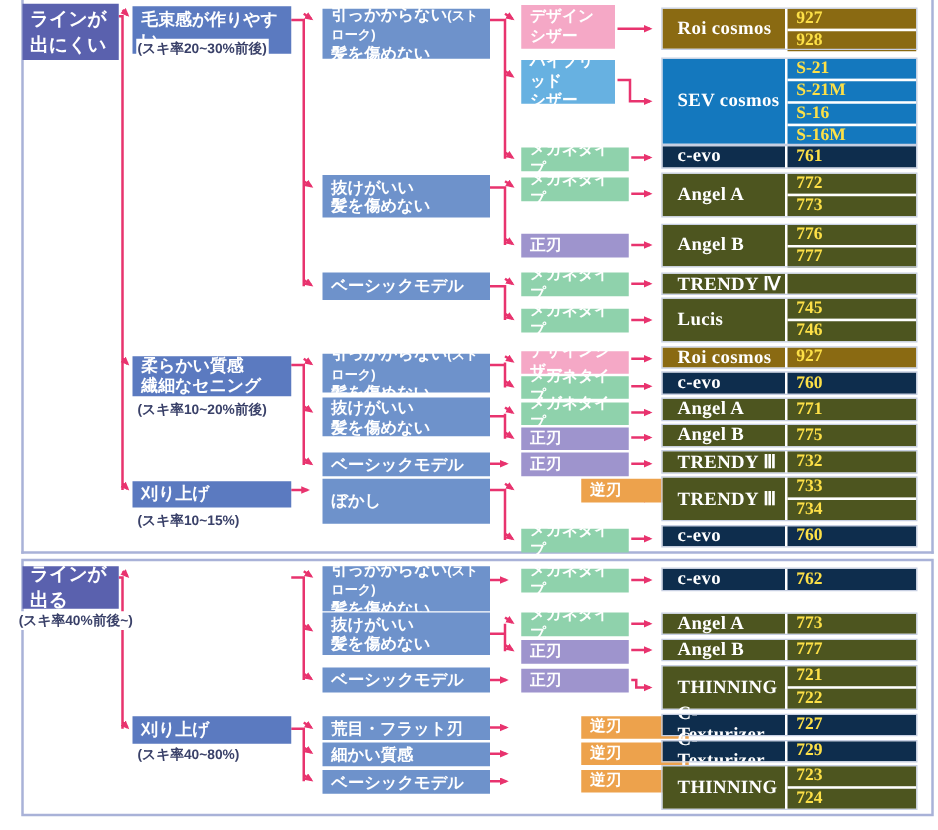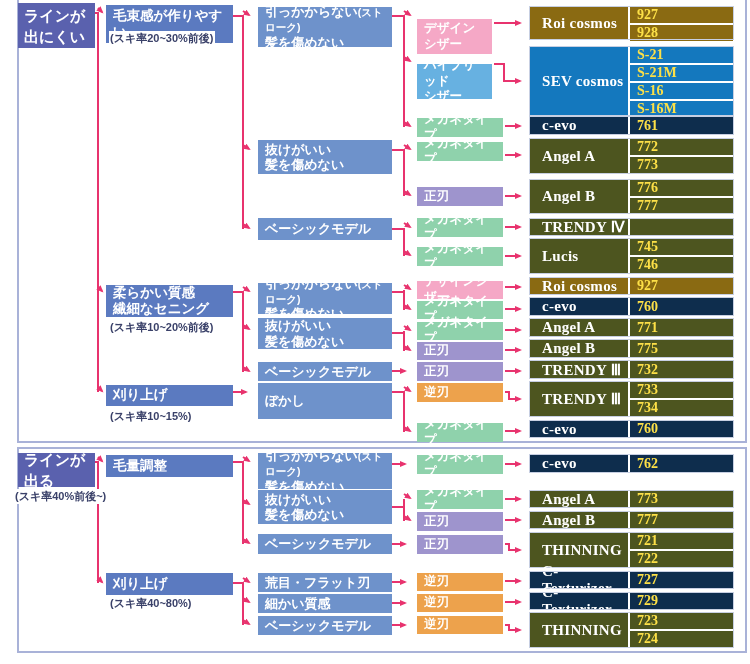--- a/index.html
+++ b/index.html
@@ -14,24 +14,24 @@
   .ln{stroke:var(--accent);stroke-width:2;fill:none;}
   .ah{fill:var(--accent);}
   .box{position:absolute;box-sizing:border-box;z-index:3;color:#fff;font-weight:bold;
        display:flex;flex-direction:column;justify-content:center;white-space:pre-line;}
   .root{left:18px;width:77px;background:var(--root-bg);font-size:15px;line-height:1.4;padding:2px 6px;}
   .l2{left:106px;width:127px;background:var(--l2-bg);font-size:13.5px;line-height:1.2;padding:1px 7px;}
   .l3{left:258px;width:134px;background:var(--l3-bg);font-size:13px;line-height:1.18;padding:1px 7px;}
   .l3 .sm{font-size:10.5px;}
   .l4{left:417px;width:86px;font-size:12.5px;line-height:1.25;padding:1px 7px;}
   .bg-pink{background:var(--pink);}
-  .bg-lightblue{background:var(--lightblue);margin-top:16px;}
+  .bg-lightblue{background:var(--lightblue);}
   .bg-green{background:var(--green);}
   .bg-purple{background:var(--purple);}
-  .bg-orange{background:var(--orange);}
+  .bg-orange{background:var(--orange);margin-left:48px;}
   .note{position:absolute;z-index:4;color:var(--note);font-size:11px;font-weight:bold;
         white-space:nowrap;background:#fff;padding:0 1px;}
   .product{position:absolute;left:530px;width:203px;display:flex;z-index:3;
            outline:1px solid var(--cellb);font-family:"Liberation Serif",serif;}
   .pname{width:98px;display:flex;align-items:center;padding-left:12px;box-sizing:border-box;
          color:#fff;font-weight:bold;font-size:15px;letter-spacing:0.3px;}
   .pnums{flex:1;display:flex;flex-direction:column;border-left:2px solid #fff;}
   .pnum{flex:1;display:flex;align-items:center;padding-left:7px;color:#fde047;
         font-weight:bold;font-size:14px;}
   .pnum + .pnum{border-top:2px solid #fff;}
@@ -142,39 +142,38 @@
 出る</span></div>
   <div class="note" style="left:14px;top:489px">(スキ率40%前後~)</div>
 
   <div class="box l2" style="top:5px;height:38px"><span>毛束感が作りやすい</span></div>
   <div class="note" style="left:109px;top:31px">(スキ率20~30%前後)</div>
   <div class="box l2" style="top:285px;height:32px"><span>柔らかい質感
 繊細なセニング</span></div>
   <div class="note" style="left:109px;top:320px">(スキ率10~20%前後)</div>
   <div class="box l2" style="top:385px;height:21px"><span>刈り上げ</span></div>
   <div class="note" style="left:109px;top:409px">(スキ率10~15%)</div>
-  <div class="box l2" style="top:455px;height:22px"><span>毛量調整</span></div>
   <div class="box l2" style="top:573px;height:22px"><span>刈り上げ</span></div>
   <div class="note" style="left:109px;top:596px">(スキ率40~80%)</div>
 
   <div class="box l3" style="top:7px;height:40px"><div><span>引っかからない</span><span class="sm">(ストローク)</span></div><div>髪を傷めない</div></div>
   <div class="box l3" style="top:140px;height:34px"><div><span>抜けがいい</span></div><div>髪を傷めない</div></div>
   <div class="box l3" style="top:218px;height:22px"><div><span>ベーシックモデル</span></div></div>
   <div class="box l3" style="top:283px;height:31px"><div><span>引っかからない</span><span class="sm">(ストローク)</span></div><div>髪を傷めない</div></div>
   <div class="box l3" style="top:318px;height:31px"><div><span>抜けがいい</span></div><div>髪を傷めない</div></div>
   <div class="box l3" style="top:362px;height:19px"><div><span>ベーシックモデル</span></div></div>
   <div class="box l3" style="top:383px;height:36px"><div><span>ぼかし</span></div></div>
   <div class="box l3" style="top:453px;height:36px"><div><span>引っかからない</span><span class="sm">(ストローク)</span></div><div>髪を傷めない</div></div>
   <div class="box l3" style="top:490px;height:34px"><div><span>抜けがいい</span></div><div>髪を傷めない</div></div>
   <div class="box l3" style="top:534px;height:20px"><div><span>ベーシックモデル</span></div></div>
   <div class="box l3" style="top:573px;height:19px"><div><span>荒目・フラット刃</span></div></div>
   <div class="box l3" style="top:594px;height:19px"><div><span>細かい質感</span></div></div>
   <div class="box l3" style="top:616px;height:19px"><div><span>ベーシックモデル</span></div></div>
 
-  <div class="box l4 bg-pink" style="top:19px;height:35px;width:75px"><span>デザイン
+  <div class="box l4 bg-pink" style="top:4px;height:35px;width:75px"><span>デザイン
 シザー</span></div>
   <div class="box l4 bg-lightblue" style="top:48px;height:35px;width:75px"><span>ハイブリッド
 シザー</span></div>
   <div class="box l4 bg-green" style="top:118px;height:19px"><span>メガネタイプ</span></div>
   <div class="box l4 bg-green" style="top:142px;height:19px"><span>メガネタイプ</span></div>
   <div class="box l4 bg-purple" style="top:187px;height:19px"><span>正刃</span></div>
   <div class="box l4 bg-green" style="top:218px;height:19px"><span>メガネタイプ</span></div>
   <div class="box l4 bg-green" style="top:247px;height:19px"><span>メガネタイプ</span></div>
   <div class="box l4 bg-pink" style="top:281px;height:18px"><span>デザインシザー</span></div>
   <div class="box l4 bg-green" style="top:301px;height:18px"><span>メガネタイプ</span></div>

